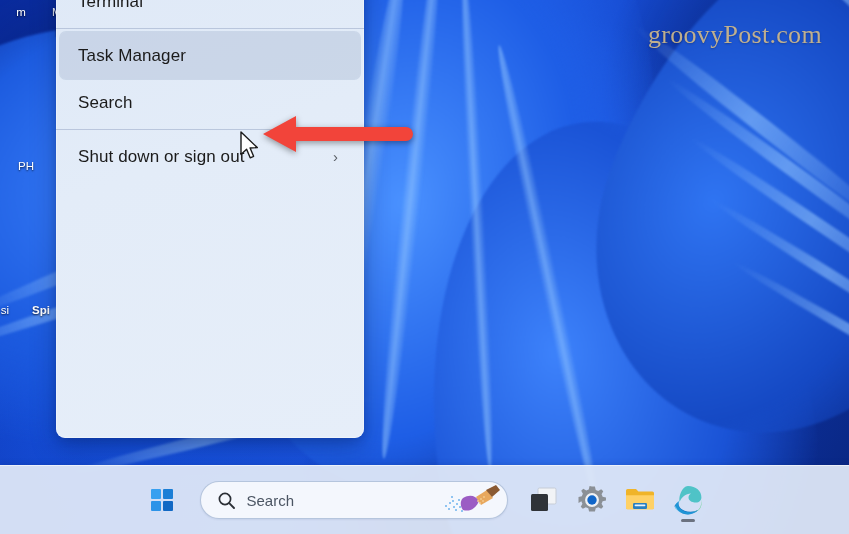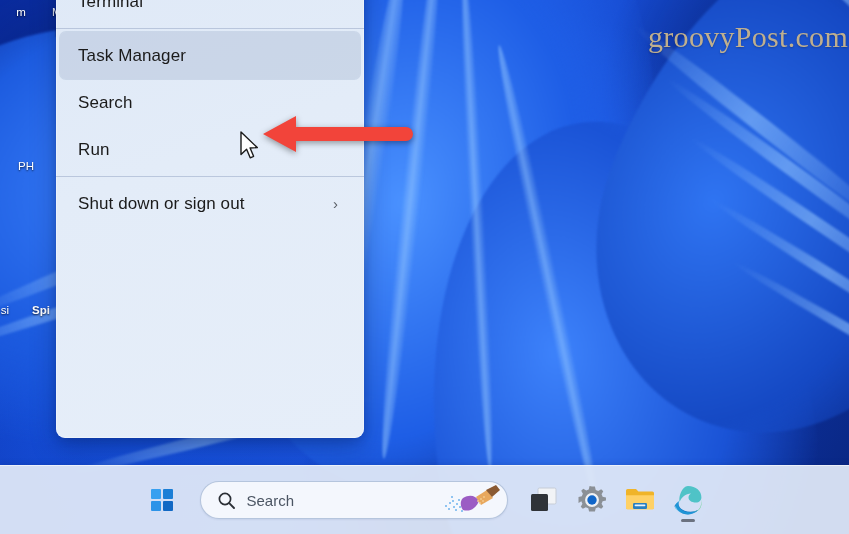--- a/index.html
+++ b/index.html
@@ -64,21 +64,21 @@
     box-shadow: inset 0 0 0 1px rgba(180,120,0,.5);
   }
   .desk-icon .label { display: block; }
 
   
   #watermark {
     position: absolute;
     left: 648px;
     top: 20px;
     font-family: "Liberation Serif", serif;
-    font-size: 30px;
+    font-size: 26px;
     letter-spacing: .3px;
     color: rgba(206,184,140,.92);
     text-shadow: 0 1px 2px rgba(0,0,0,.25);
     white-space: nowrap;
   }
 
   
   #winx-menu {
     position: absolute;
     left: 56px;
@@ -308,23 +308,20 @@
     <div class="menu-item highlight">
       <span class="mi-label">Task Manager</span>
     </div>
 
 
 
     <div class="menu-item">
       <span class="mi-label">Search</span>
     </div>
 
-    <div class="menu-item">
-      <span class="mi-label">Run</span>
-    </div>
 
     <div class="menu-sep"></div>
 
     <div class="menu-item">
       <span class="mi-label">Shut down or sign out</span>
       <span class="mi-chevron">›</span>
     </div>
 
   </div>
 

